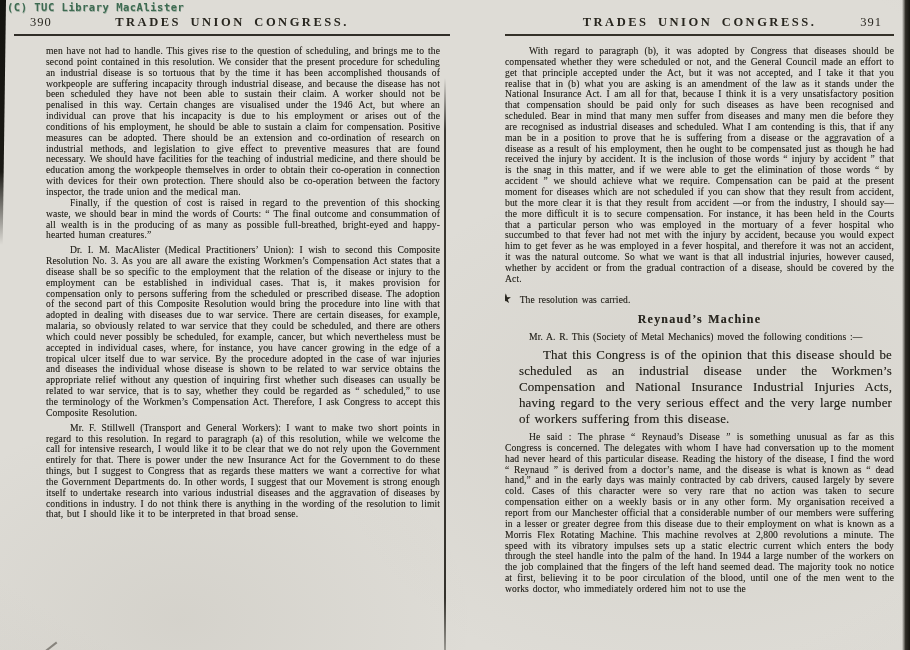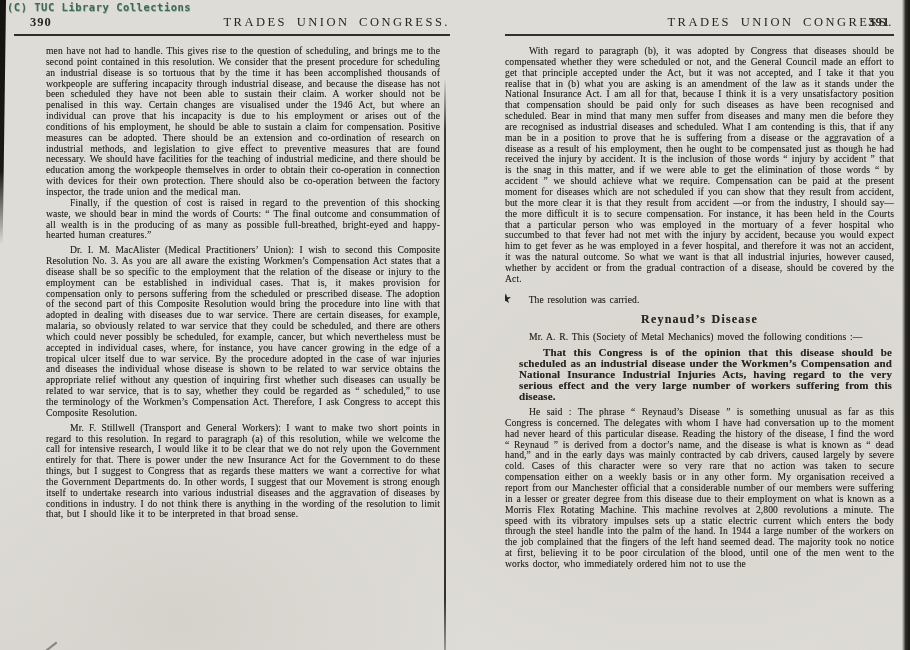--- a/index.html
+++ b/index.html
@@ -40,64 +40,64 @@
     font-size: 10.5px; font-weight: bold; letter-spacing: 0.5px;
     color: #3e6b52; text-shadow: 0.5px 0.5px 0 rgba(62,107,82,0.35);
   }
 
   .page { position: absolute; top: 15px; height: 628px; overflow: hidden; }
   .page-left  { left: 14px;  width: 436px; }
   .page-right { left: 505px; width: 389px; }
 
   .running-head { position: relative; height: 16px; }
   .running-head .pagenum {
-    position: absolute; top: 0; font-size: 12.5px; font-weight: bold; letter-spacing: 1px;
+    position: absolute; top: 0; font-size: 12.5px; font-weight: normal; letter-spacing: 1px;
   }
   .page-left  .pagenum { left: 16px; }
-  .page-right .pagenum { right: 4px; }
+  .page-right .pagenum { right: 12px; }
   .running-head .title {
-    position: absolute; left: 0; right: 0; top: 0; text-align: right;
-    font-size: 12.5px; font-weight: normal; letter-spacing: 2.5px; word-spacing: 4px;
+    position: absolute; left: 0; right: 0; top: 0; text-align: center;
+    font-size: 12.5px; font-weight: bold; letter-spacing: 2.5px; word-spacing: 4px;
   }
   .head-rule { height: 2px; background: #302e28; margin-top: 3px; border: 0; }
   .page-right .head-rule { background: #343129; }
 
   .body-col {
     margin-top: 10px; font-size: 9.6px; line-height: 10.85px;
     text-align: justify; word-spacing: 1.2px; letter-spacing: 0.1px;
     text-shadow: 0 0 0.4px rgba(40,38,31,0.45);
   }
   .page-left .body-col { width: 394px; margin-left: 32px; }
   .page-right .body-col { width: 389px; }
 
   p { margin: 0; }
   p.ind { text-indent: 24px; }
   p.gap { margin-top: 4px; }
   .speaker { font-weight: normal; }
 
   .carried-line { margin-top: 9px; margin-bottom: 0; text-indent: 0; }
   .carried-line .star { font-size: 13px; line-height: 10px; margin-left: -5px; letter-spacing: 0; }
-  .carried-line .carried-text { margin-left: 17px; }
+  .carried-line .carried-text { margin-left: 8px; }
 
   .section-heading {
     text-align: center; font-weight: bold; font-size: 12px; letter-spacing: 1.2px;
     margin-top: 9px; margin-bottom: 7px; text-indent: 0;
   }
 
   .resolution-quote {
-    margin: 4px 2px 5px 14px; font-size: 11px; line-height: 11px;
-    text-indent: 24px; font-weight: 700;
+    margin: 4px 2px 5px 14px; font-size: 13px; line-height: 16px;
+    text-indent: 24px; font-weight: 400;
   }
 </style>
 </head>
 <body>
 
 <div class="scan">
 
-  <div class="watermark">(C) TUC Library Collections</div>
+  <div class="watermark">(C) TUC Library MacAlister</div>
 
   <div class="page page-left">
     <div class="running-head">
       <span class="pagenum">390</span>
       <span class="title">TRADES UNION CONGRESS.</span>
     </div>
     <div class="head-rule"></div>
     <div class="body-col">
       <p>men have not had to handle. This gives rise to the question of scheduling, and brings me to the second point contained in this resolution. We consider that the present procedure for scheduling an industrial disease is so tortuous that by the time it has been accomplished thousands of workpeople are suffering incapacity through industrial disease, and because the disease has not been scheduled they have not been able to sustain their claim. A worker should not be penalised in this way. Certain changes are visualised under the 1946 Act, but where an individual can prove that his incapacity is due to his employment or arises out of the conditions of his employment, he should be able to sustain a claim for compensation. Positive measures can be adopted. There should be an extension and co-ordination of research on industrial methods, and legislation to give effect to preventive measures that are found necessary. We should have facilities for the teaching of industrial medicine, and there should be education among the workpeople themselves in order to obtain their co-operation in connection with devices for their own protection. There should also be co-operation between the factory inspector, the trade union and the medical man.</p>
       <p class="ind">Finally, if the question of cost is raised in regard to the prevention of this shocking waste, we should bear in mind the words of Courts: “ The final outcome and consummation of all wealth is in the producing of as many as possible full-breathed, bright-eyed and happy-hearted human creatures.”</p>
@@ -108,21 +108,21 @@
 
   <div class="page page-right">
     <div class="running-head">
       <span class="title">TRADES UNION CONGRESS.</span>
       <span class="pagenum">391</span>
     </div>
     <div class="head-rule"></div>
     <div class="body-col">
       <p class="ind">With regard to paragraph (b), it was adopted by Congress that diseases should be compensated whether they were scheduled or not, and the General Council made an effort to get that principle accepted under the Act, but it was not accepted, and I take it that you realise that in (b) what you are asking is an amendment of the law as it stands under the National Insurance Act. I am all for that, because I think it is a very unsatisfactory position that compensation should be paid only for such diseases as have been recognised and scheduled. Bear in mind that many men suffer from diseases and many men die before they are recognised as industrial diseases and scheduled. What I am contending is this, that if any man be in a position to prove that he is suffering from a disease or the aggravation of a disease as a result of his employment, then he ought to be compensated just as though he had received the injury by accident. It is the inclusion of those words “ injury by accident ” that is the snag in this matter, and if we were able to get the elimination of those words “ by accident ” we should achieve what we require. Compensation can be paid at the present moment for diseases which are not scheduled if you can show that they result from accident, but the more clear it is that they result from accident —or from the industry, I should say—the more difficult it is to secure compensation. For instance, it has been held in the Courts that a particular person who was employed in the mortuary of a fever hospital who succumbed to that fever had not met with the injury by accident, because you would expect him to get fever as he was employed in a fever hospital, and therefore it was not an accident, it was the natural outcome. So what we want is that all industrial injuries, however caused, whether by accident or from the gradual contraction of a disease, should be covered by the Act.</p>
       <p class="carried-line"><span class="star">★</span><span class="carried-text">The resolution was carried.</span></p>
-      <p class="section-heading">Reynaud’s Disease</p>
+      <p class="section-heading">Reynaud’s Machine</p>
       <p class="ind"><span class="speaker">Mr. A. R. This</span><span> (Society of Metal Mechanics) moved the following conditions :—</span></p>
       <p class="resolution-quote">That this Congress is of the opinion that this disease should be scheduled as an industrial disease under the Workmen’s Compensation and National Insurance Industrial Injuries Acts, having regard to the very serious effect and the very large number of workers suffering from this disease.</p>
       <p class="ind">He said : The phrase “ Reynaud’s Disease ” is something unusual as far as this Congress is concerned. The delegates with whom I have had conversation up to the moment had never heard of this particular disease. Reading the history of the disease, I find the word “ Reynaud ” is derived from a doctor’s name, and the disease is what is known as “ dead hand,” and in the early days was mainly contracted by cab drivers, caused largely by severe cold. Cases of this character were so very rare that no action was taken to secure compensation either on a weekly basis or in any other form. My organisation received a report from our Manchester official that a considerable number of our members were suffering in a lesser or greater degree from this disease due to their employment on what is known as a Morris Flex Rotating Machine. This machine revolves at 2,800 revolutions a minute. The speed with its vibratory impulses sets up a static electric current which enters the body through the steel handle into the palm of the hand. In 1944 a large number of the workers on the job complained that the fingers of the left hand seemed dead. The majority took no notice at first, believing it to be poor circulation of the blood, until one of the men went to the works doctor, who immediately ordered him not to use the</p>
     </div>
   </div>
 
   <div class="gutter"></div>
   <div class="edge-left"></div>
   <div class="edge-right"></div>
   <div class="crease"></div>

